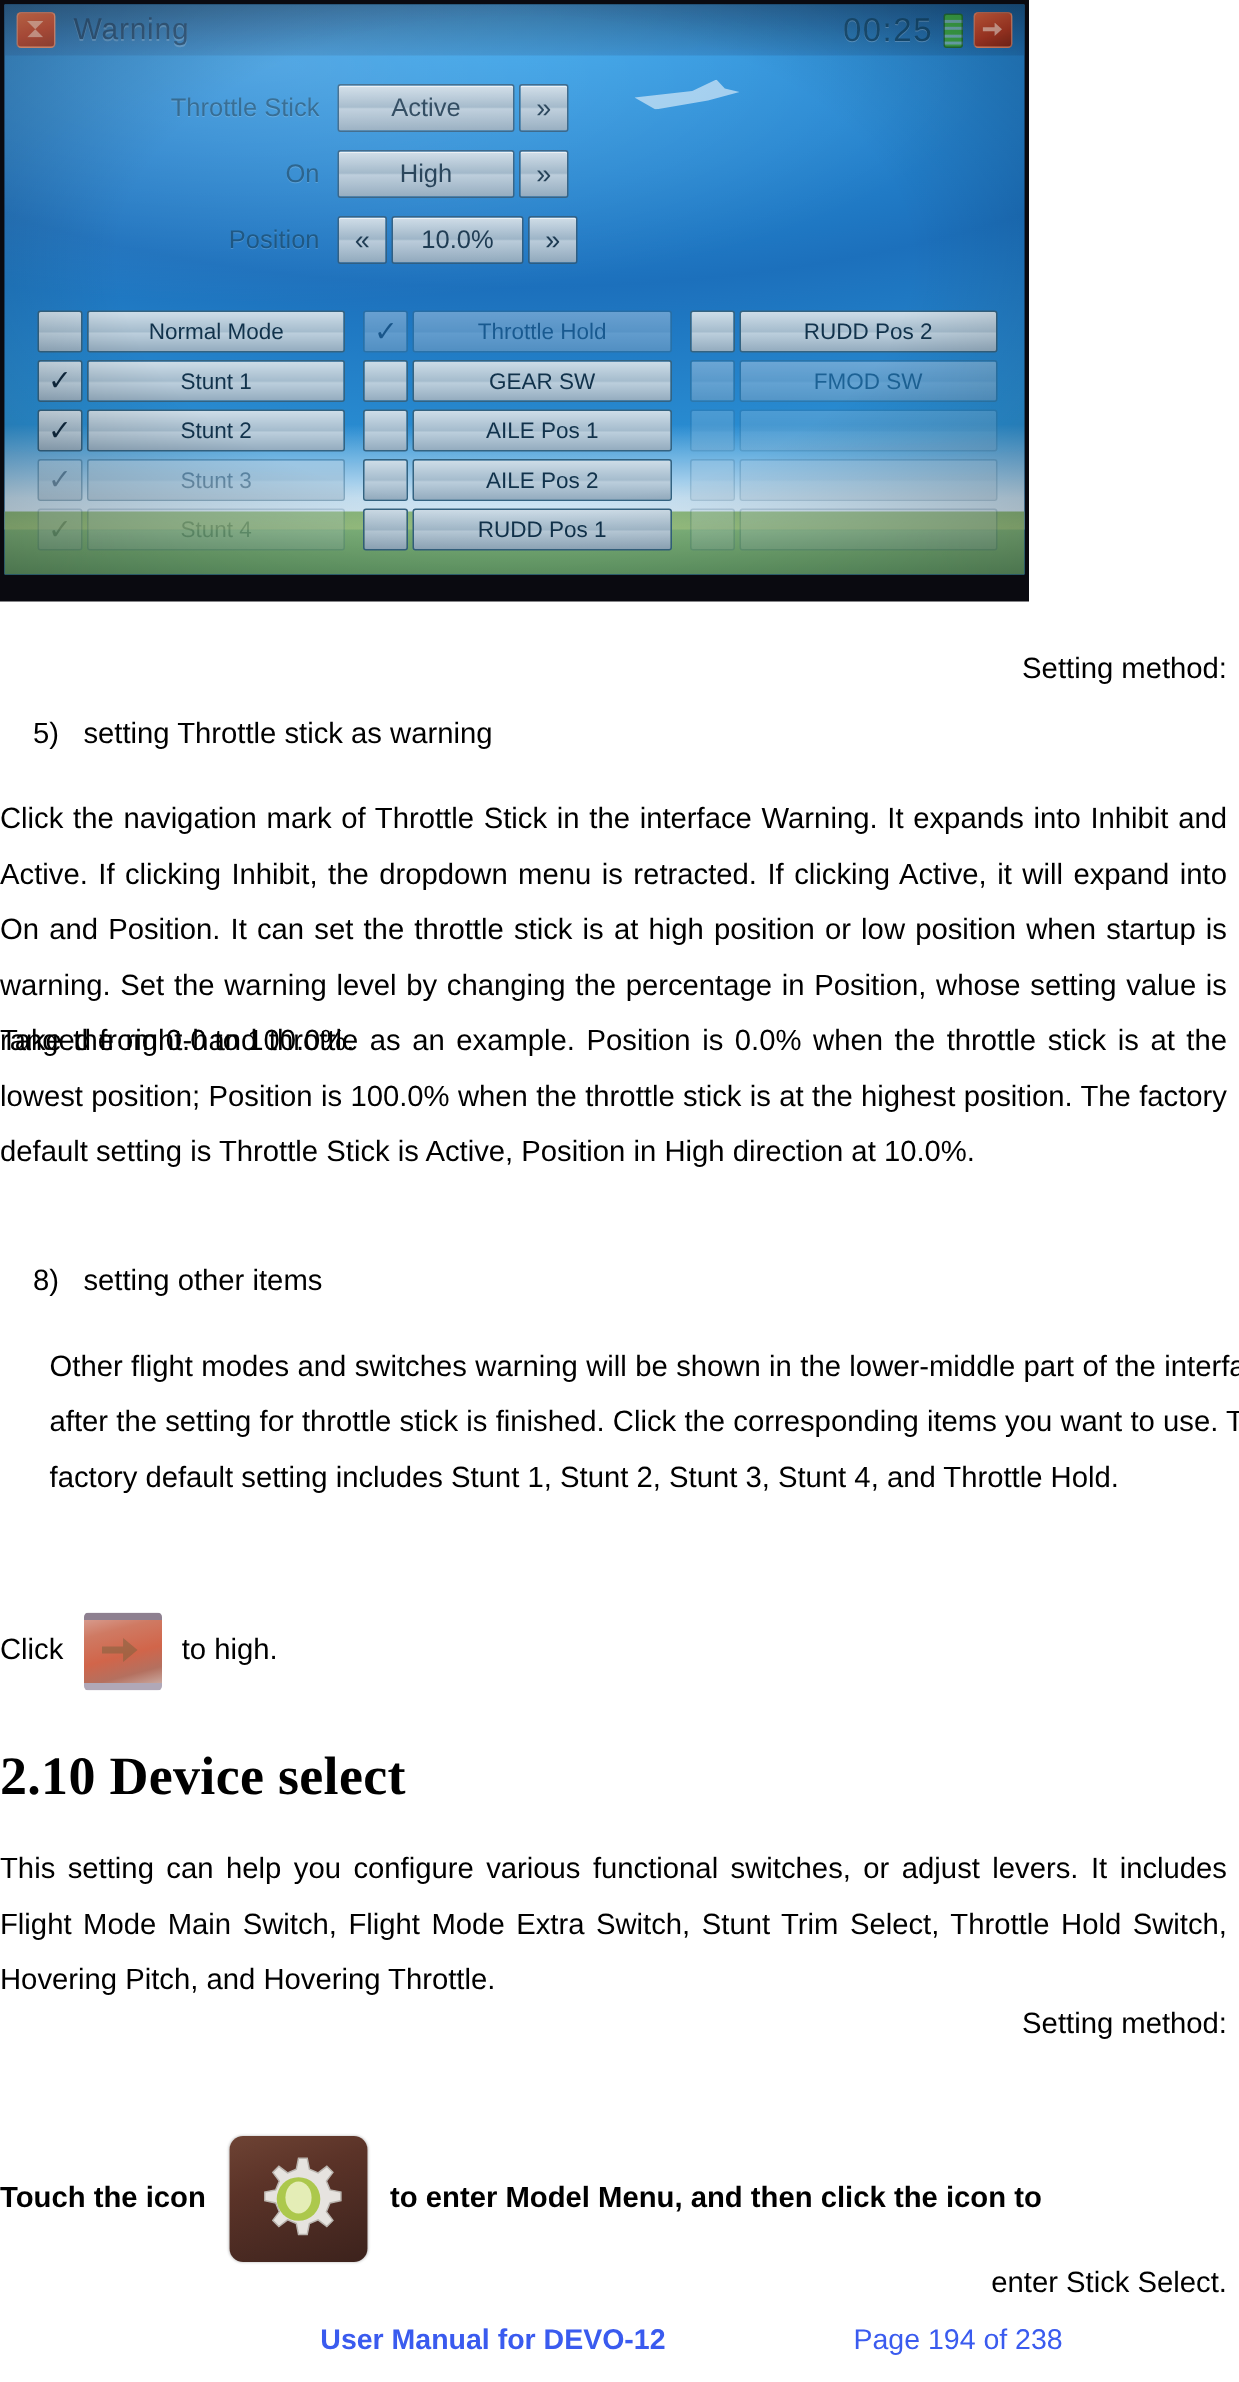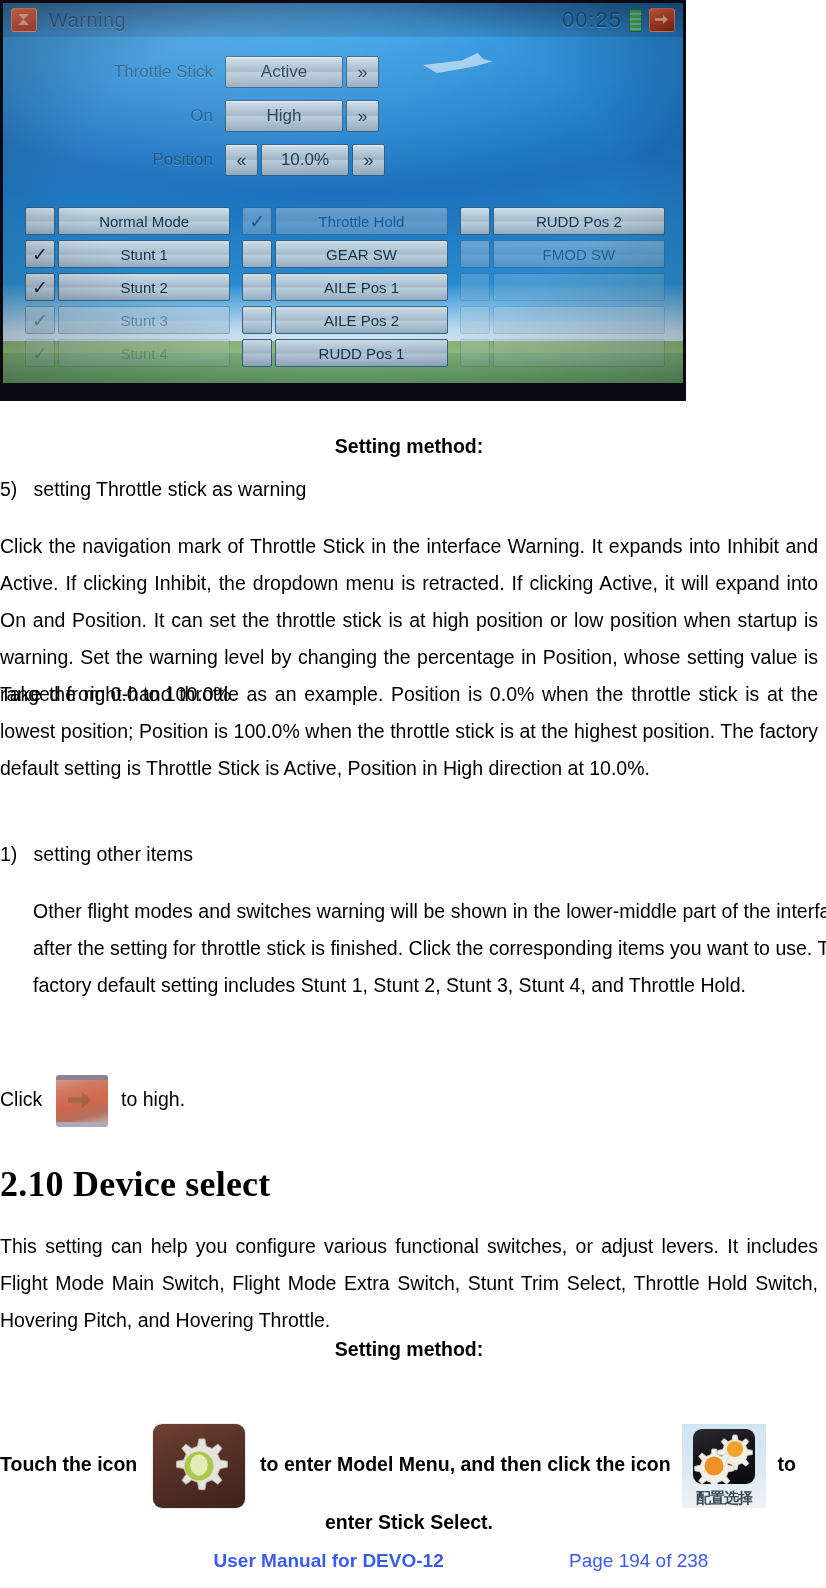--- a/index.html
+++ b/index.html
@@ -237,35 +237,36 @@
     margin: 0;
     position: absolute;
     left: 0;
     width: 818px;
     font-size: 19.5px;
     line-height: 37px;
     text-align: justify;
     text-justify: inter-word;
     font-family: "Liberation Sans", sans-serif;
   }
-  p.body.nojust { text-align: center; font-weight: bold; }
+  p.body.nojust { text-align: right; }
   h2.sec {
     margin: 0;
     position: absolute;
     left: 0;
     font-family: "Liberation Serif", serif;
     font-weight: bold;
     font-size: 36px;
     letter-spacing: .2px;
   }
   .listline {
     position: absolute;
     left: 0;
     font-size: 19.5px;
     white-space: pre;
+    padding-left: 22px;
   }
 
   
   .inline-row {
     position: absolute;
     left: 0;
     width: 826px;
     font-size: 19.5px;
     line-height: 37px;
   }
@@ -471,21 +472,21 @@
 <div class="doc">
 
   <p class="body nojust" style="top:428px;">Setting method:</p>
 
   <div class="listline" style="top:478px;">5)   setting Throttle stick as warning</div>
 
   <p class="body" style="top:528px;">Click the navigation mark of Throttle Stick in the interface Warning. It expands into Inhibit and Active. If clicking Inhibit, the dropdown menu is retracted. If clicking Active, it will expand into On and Position. It can set the throttle stick is at high position or low position when startup is warning. Set the warning level by changing the percentage in Position, whose setting value is ranged from 0.0 to 100.0%.</p>
 
   <p class="body" style="top:676px;">Take the right-hand throttle as an example. Position is 0.0% when the throttle stick is at the lowest position; Position is 100.0% when the throttle stick is at the highest position. The factory default setting is Throttle Stick is Active, Position in High direction at 10.0%.</p>
 
-  <div class="listline" style="top:843px;">1)   setting other items</div>
+  <div class="listline" style="top:843px;">8)   setting other items</div>
 
   <p class="body" style="top:893px;padding-left:33px;">Other flight modes and switches warning will be shown in the lower-middle part of the interface after the setting for throttle stick is finished. Click the corresponding items you want to use. The factory default setting includes Stunt 1, Stunt 2, Stunt 3, Stunt 4, and Throttle Hold.</p>
 
   <div class="inline-row" style="top:1075px;">
     <span>Click</span>
     <span class="ico-exit"></span>
     <span>to high.</span>
   </div>
 
   <h2 class="sec" style="top:1163px;">2.10 Device select</h2>
@@ -497,33 +498,20 @@
   <div class="inline-row" style="top:1424px;font-weight:bold;">
     <span>Touch the icon</span>
     <span class="ico-model">
       <svg class="gear" viewBox="0 0 64 64">
         <path d="M32 4 l6 0 1.5 7.5 6 2.5 6-4.5 4.2 4.2 -4.5 6 2.5 6 7.5 1.5 0 6 -7.5 1.5 -2.5 6 4.5 6 -4.2 4.2 -6-4.5 -6 2.5 -1.5 7.5 -6 0 -1.5-7.5 -6-2.5 -6 4.5 -4.2-4.2 4.5-6 -2.5-6 -7.5-1.5 0-6 7.5-1.5 2.5-6 -4.5-6 4.2-4.2 6 4.5 6-2.5z" fill="#e6e3df" stroke="#b9b4ae" stroke-width="1"></path>
         <circle cx="32" cy="32" r="15" fill="#a7c63f" opacity="0.92"></circle>
         <ellipse cx="32" cy="31" rx="9" ry="11" fill="#edf3c9" opacity="0.85"></ellipse>
       </svg>
     </span>
     <span>to enter Model Menu, and then click the icon</span>
-    <span class="ico-devsel">
-      <span class="chip">
-        <svg viewBox="0 0 62 55" width="62" height="55">
-          <g fill="#f2efe9" stroke="#cfcac2" stroke-width="0.8">
-            <path d="M40 6 l4 0 1 5 4 1.6 4-3 2.8 2.8 -3 4 1.6 4 5 1 0 4 -5 1 -1.6 4 3 4 -2.8 2.8 -4-3 -4 1.6 -1 5 -4 0 -1-5 -4-1.6 -4 3 -2.8-2.8 3-4 -1.6-4 -5-1 0-4 5-1 1.6-4 -3-4 2.8-2.8 4 3 4-1.6z"></path>
-            <path d="M19 20 l4.5 0 1.1 5.6 4.5 1.8 4.5-3.4 3.2 3.2 -3.4 4.5 1.8 4.5 5.6 1.1 0 4.5 -5.6 1.1 -1.8 4.5 3.4 4.5 -3.2 3.2 -4.5-3.4 -4.5 1.8 -1.1 5.6 -4.5 0 -1.1-5.6 -4.5-1.8 -4.5 3.4 -3.2-3.2 3.4-4.5 -1.8-4.5 -5.6-1.1 0-4.5 5.6-1.1 1.8-4.5 -3.4-4.5 3.2-3.2 4.5 3.4 4.5-1.8z"></path>
-          </g>
-          <circle cx="42" cy="20" r="8" fill="#f0a32b"></circle>
-          <circle cx="21" cy="37" r="9.5" fill="#ef8f25"></circle>
-        </svg>
-      </span>
-      <span class="cn">配置选择</span>
-    </span>
     <span>to</span>
   </div>
 
   <p class="body nojust" style="top:1504px;">enter Stick Select.</p>
 
   <div class="footer" style="top:1550px;">
     <span class="fm">User Manual for DEVO-12</span>
     <span class="fp">Page 194 of 238</span>
   </div>
 </div>

